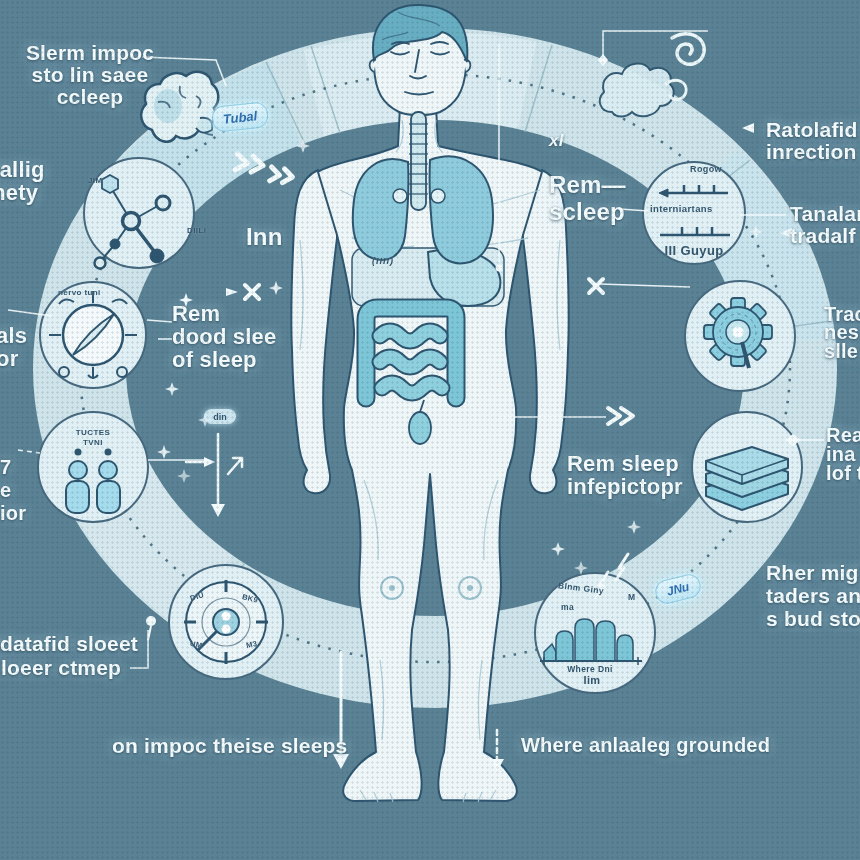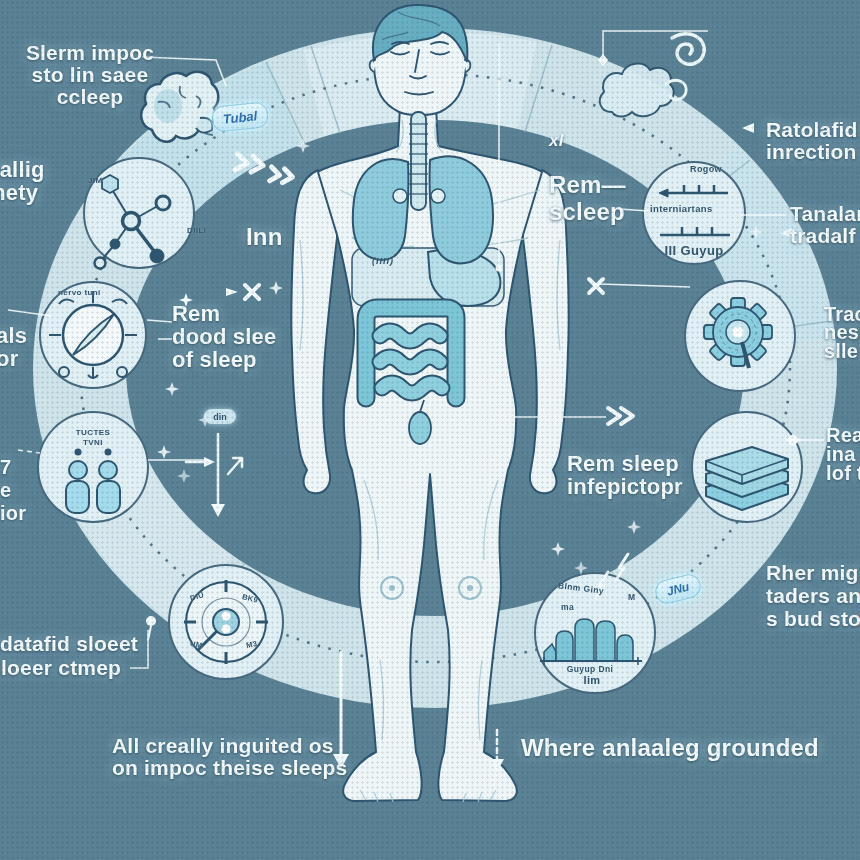--- a/index.html
+++ b/index.html
@@ -361,24 +361,23 @@
 <div class="lbl" style="left:172px;top:302px;font-size:22px;">
   <div>Rem</div>
   <div>dood slee</div>
   <div>of sleep</div>
 </div>
 <div class="lbl" style="left:-12px;top:632px;font-size:21px;line-height:1.12;">
   <div>adatafid sloeet</div>
   <div>dloeer ctmep</div>
 </div>
 <div class="lbl" style="left:112px;top:735px;width:218px;text-align:center;font-size:21px;">
-  <div>All creally inguited os</div>
   <div>on impoc theise sleeps</div>
 </div>
-<div class="lbl" style="left:521px;top:735px;font-size:24px;">
+<div class="lbl" style="left:521px;top:735px;font-size:20px;">
   <div>Where anlaaleg grounded</div>
 </div>
 <div class="lbl" style="left:549px;top:132px;font-size:17px;font-style:italic;">xl</div>
 <div class="lbl" style="left:549px;top:172px;font-size:24px;line-height:1.12;">
   <div>Rem—</div>
   <div>scleep</div>
 </div>
 <div class="lbl" style="left:766px;top:119px;font-size:21px;">
   <div>Ratolafid</div>
   <div>inrection</div>
@@ -420,17 +419,17 @@
 <div class="micro" style="left:190px;top:592px;font-size:7.5px;transform:rotate(-18deg);">DIU</div>
 <div class="micro" style="left:242px;top:594px;font-size:7.5px;transform:rotate(14deg);">BK9</div>
 <div class="micro" style="left:190px;top:640px;font-size:7.5px;transform:rotate(14deg);">UM</div>
 <div class="micro" style="left:246px;top:640px;font-size:7.5px;transform:rotate(-12deg);">M3</div>
 <div class="micro" style="left:666px;top:164px;width:56px;text-align:right;font-size:9px;">Rogow</div>
 <div class="micro" style="left:650px;top:203px;width:88px;text-align:left;font-size:9.5px;">interniartans</div>
 <div class="micro" style="left:664px;top:243px;width:60px;text-align:center;font-size:13px;">III Guyup</div>
 <div class="micro" style="left:558px;top:583px;font-size:8.5px;transform:rotate(7deg);">Blnm Giny</div>
 <div class="micro" style="left:628px;top:592px;font-size:8.5px;">M</div>
 <div class="micro" style="left:548px;top:602px;font-size:8.5px;margin-left:13px;">ma</div>
-<div class="micro" style="left:560px;top:664px;width:60px;text-align:center;font-size:8.5px;">Guyup Dni</div>
+<div class="micro" style="left:560px;top:664px;width:60px;text-align:center;font-size:8.5px;">Where Dni</div>
 <div class="micro" style="left:572px;top:674px;width:40px;text-align:center;font-size:11px;">Iim</div>
 
 <div class="dots"></div>
 </div>
 
 </body></html>

